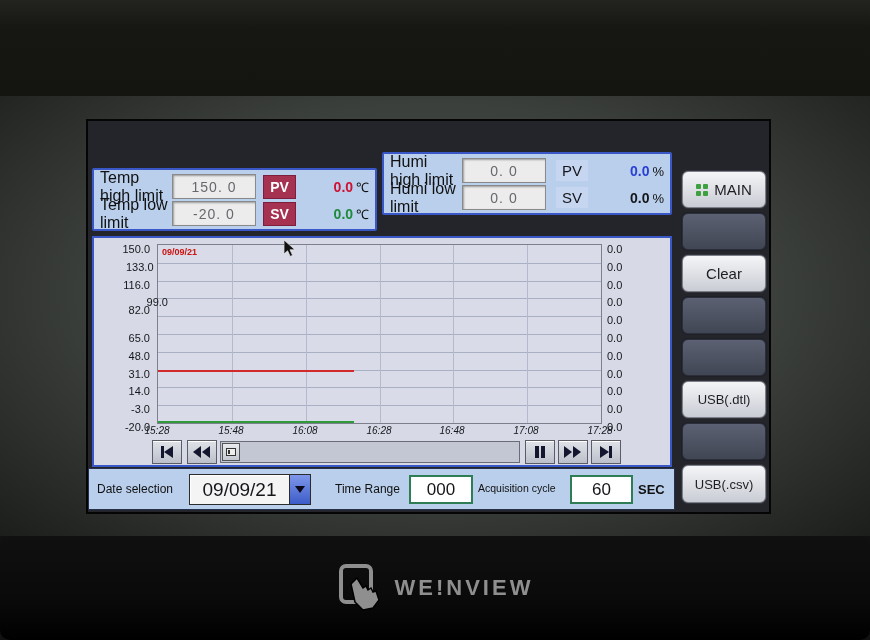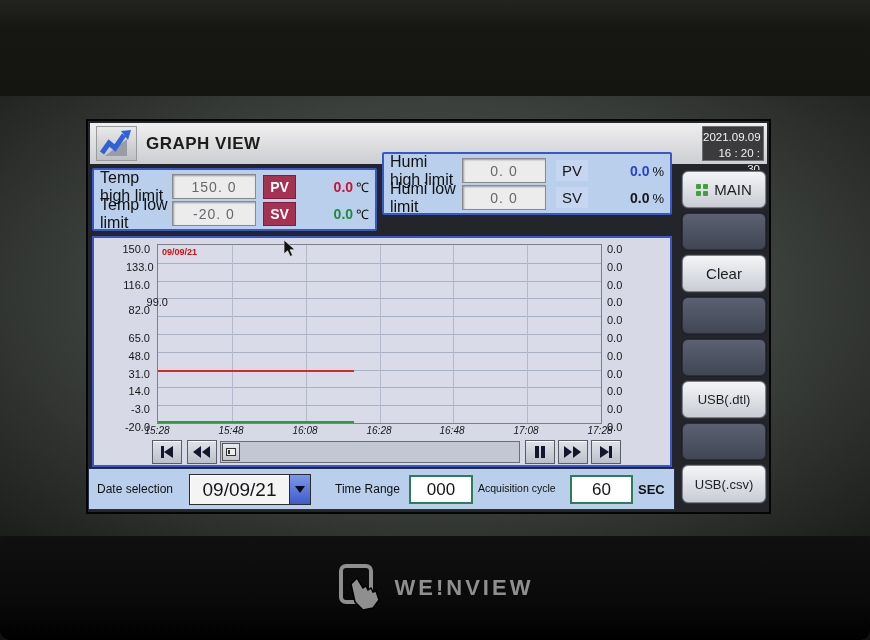--- a/index.html
+++ b/index.html
@@ -88,34 +88,20 @@
   #cursor{position:absolute;left:196px;top:119px;}
 </style>
 </head>
 <body>
 
 <div class="bezel-top"></div>
 <div class="bezel-mid"></div>
 
 <div id="screen">
 
-  <div class="abs hdr">
-    <div class="hdr-iconbox">
-      <svg width="39" height="33" viewBox="0 0 39 33">
-        <polygon points="8,29 30,29 30,12" fill="#9a9da4"></polygon>
-        <polyline points="5,26 12,16 18,21 27,8" fill="none" stroke="#2f62d8" stroke-width="5"></polyline>
-        <polygon points="24,4 34,3 31,13" fill="#2f62d8"></polygon>
-      </svg>
-    </div>
-    <div class="hdr-title">GRAPH VIEW</div>
-    <div class="dt-box">
-      <div>2021.09.09</div>
-      <div>16 : 20 : 30</div>
-    </div>
-  </div>
 
   <div class="abs panel p-temp" id="temp-rows">
       <div class="prow">
         <span class="plabel">Temp high limit</span>
         <span class="pinput">150. 0</span>
         <span class="chip">PV</span>
         <span class="reading">
           <span style="color: rgb(208, 16, 48);">0.0</span>
           <span class="unit">℃</span>
         </span>

